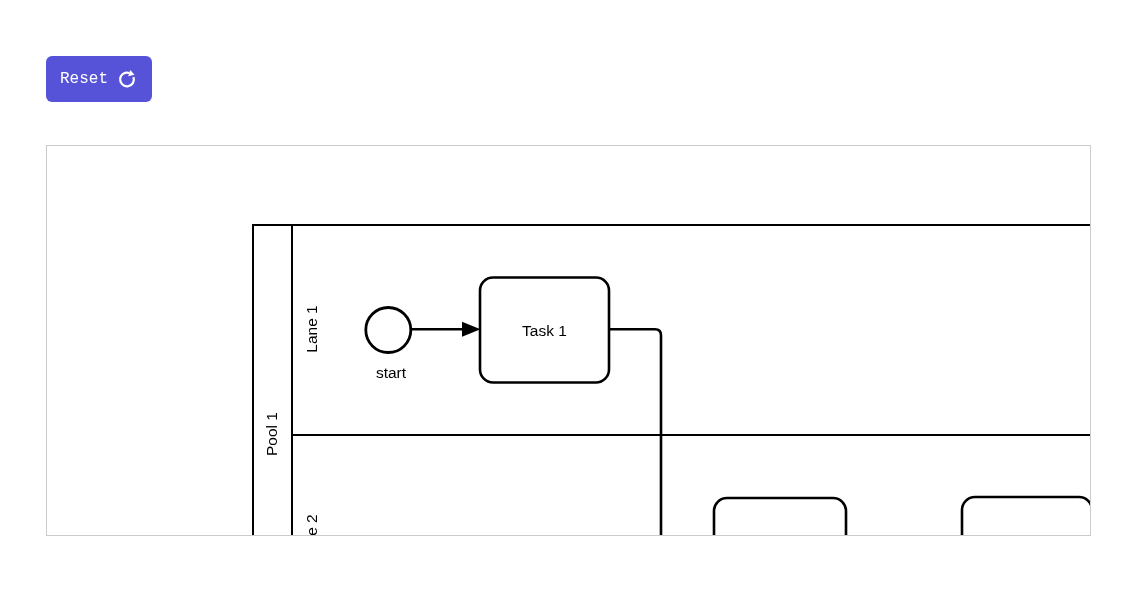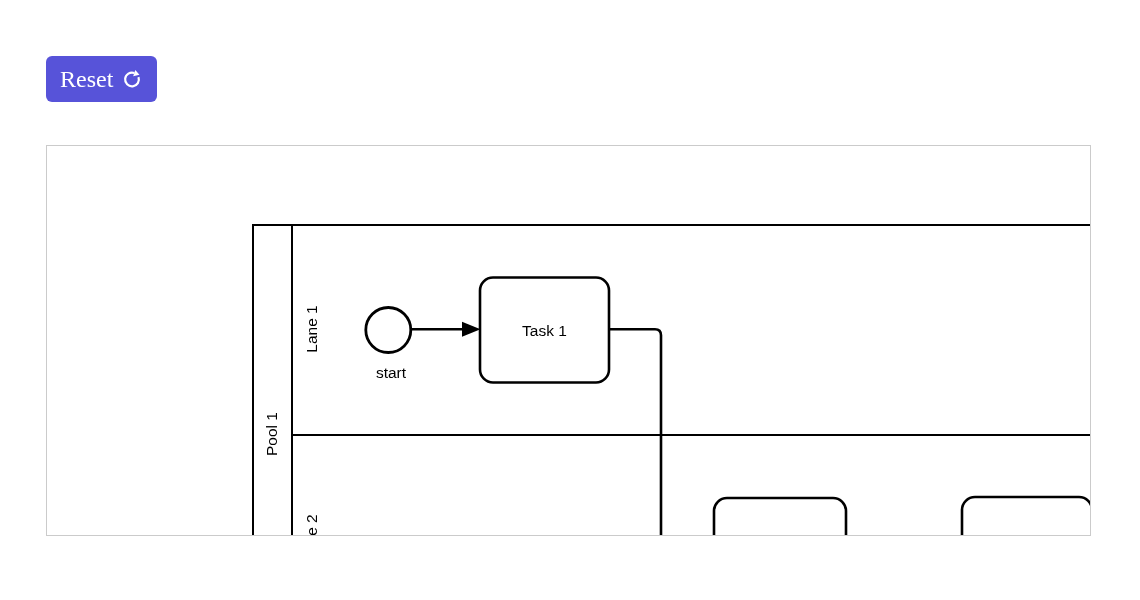--- a/index.html
+++ b/index.html
@@ -21,22 +21,22 @@
     top: 56px;
     height: 46px;
     display: inline-flex;
     align-items: center;
     gap: 8px;
     padding: 0 14px;
     border: none;
     border-radius: 6px;
     background: #5753d9;
     color: #ffffff;
-    font-family: Liberation Serif, serif;
-    font-size: 24px;
+    font-family: Liberation Mono, monospace;
+    font-size: 16px;
     line-height: 1;
     cursor: pointer;
   }
   .reset-btn svg {
     display: block;
   }
   .canvas-frame {
     position: absolute;
     left: 46px;
     top: 145px;

